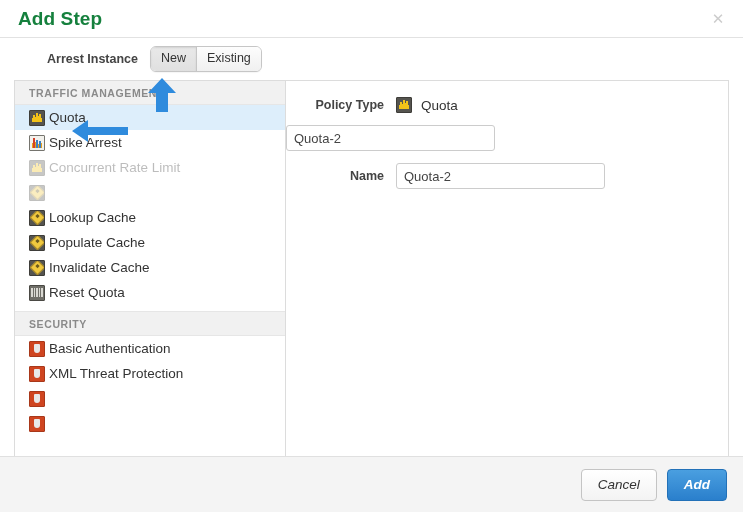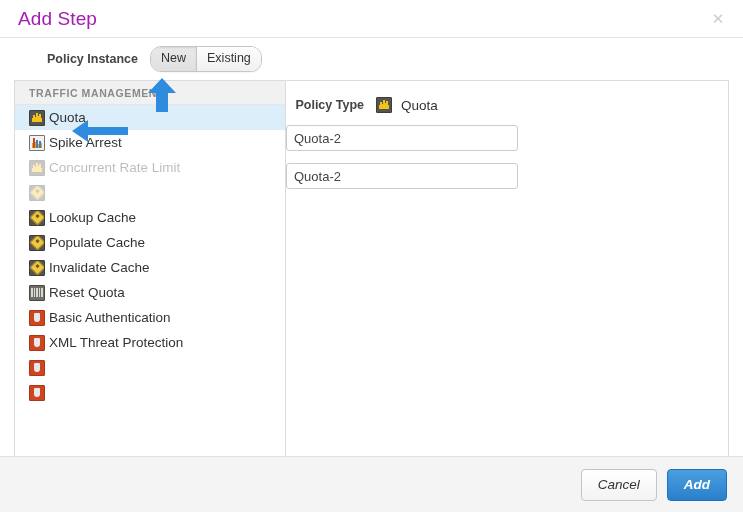--- a/index.html
+++ b/index.html
@@ -32,22 +32,22 @@
     height: 38px;
     border-bottom: 1px solid #e2e2e2;
     display: flex;
     align-items: center;
     padding: 0 16px 0 18px;
     box-sizing: border-box;
     flex: none;
   }
   .dialog-title {
     font-size: 19px;
-    font-weight: normal;
-    color: #a21caf;
+    font-weight: bold;
+    color: #15803d;
     letter-spacing: 0.1px;
     flex: 1;
   }
   .close-icon {
     width: 18px;
     height: 18px;
     display: flex;
     align-items: center;
     justify-content: center;
     color: #cccccc;
@@ -68,21 +68,21 @@
   }
   .instance-label {
     font-size: 12.5px;
     font-weight: bold;
     color: #444444;
     margin-right: 12px;
   }
   .segmented {
     display: inline-flex;
     border: 1px solid #c6c6c6;
-    border-radius: 11px;
+    border-radius: 6px;
     overflow: hidden;
     background: #ffffff;
     box-shadow: 0 1px 1px rgba(0,0,0,0.04);
   }
   .seg-btn {
     font-size: 12.5px;
     color: #333333;
     padding: 4px 10px 5px 10px;
     background: linear-gradient(#fdfdfd, #f0f0f0);
     cursor: pointer;
@@ -260,38 +260,38 @@
     flex: 1;
     padding: 16px 0 0 0;
     background: #ffffff;
   }
   .form-row {
     display: flex;
     align-items: center;
     margin-bottom: 12px;
   }
   .form-label {
-    width: 90px;
+    width: 110px;
     text-align: right;
     font-size: 12.5px;
     font-weight: bold;
     color: #444444;
     padding-right: 12px;
     flex: none;
     box-sizing: border-box;
   }
   .form-value {
     display: flex;
     align-items: center;
     font-size: 13.5px;
     color: #333333;
   }
   .form-value .vtext { margin-left: 9px; }
   .text-input {
-    width: 232px;
+    width: 209px;
     height: 26px;
     border: 1px solid #cccccc;
     border-radius: 3px;
     font-family: "Liberation Sans", sans-serif;
     font-size: 13px;
     color: #444444;
     padding: 12px 7px;
     box-sizing: border-box;
     outline: none;
     background: #ffffff;
@@ -344,21 +344,21 @@
 <body>
 
 <div class="dialog">
 
   <div class="titlebar">
     <div class="dialog-title">Add Step</div>
     <div class="close-icon">✕</div>
   </div>
 
   <div class="instance-row">
-    <div class="instance-label">Policy Instance</div>
+    <div class="instance-label">Arrest Instance</div>
     <div class="segmented">
       <div class="seg-btn active">New</div>
       <div class="seg-btn">Existing</div>
     </div>
   </div>
 
   <div class="body">
     <div class="body-inner">
 
       <div class="policy-list">
@@ -441,20 +441,21 @@
           <span class="icon16 ic-reset">
               <i></i>
               <i></i>
               <i></i>
               <i></i>
               <i></i>
             </span>
           <span class="pname">Reset Quota</span>
         </div>
 
+        <div class="group-header" style="margin-top:6px;border-top:1px solid #e6e6e6">SECURITY</div>
 
         <div class="policy-item">
           <span class="icon16 ic-shield">
               <span class="sh"></span>
             </span>
           <span class="pname">Basic Authentication</span>
         </div>
 
         <div class="policy-item">
           <span class="icon16 ic-shield">
@@ -495,20 +496,21 @@
             </span>
             <span class="vtext">Quota</span>
           </div>
         </div>
 
         <div class="form-row">
           <input class="text-input" type="text" value="Quota-2" style="">
         </div>
 
         <div class="form-row">
+          <div class="form-label">Name</div>
           <input class="text-input" type="text" value="Quota-2" style="">
         </div>
 
       </div>
 
     </div>
   </div>
 
   <div class="footer">
     <div class="btn btn-cancel">Cancel</div>

